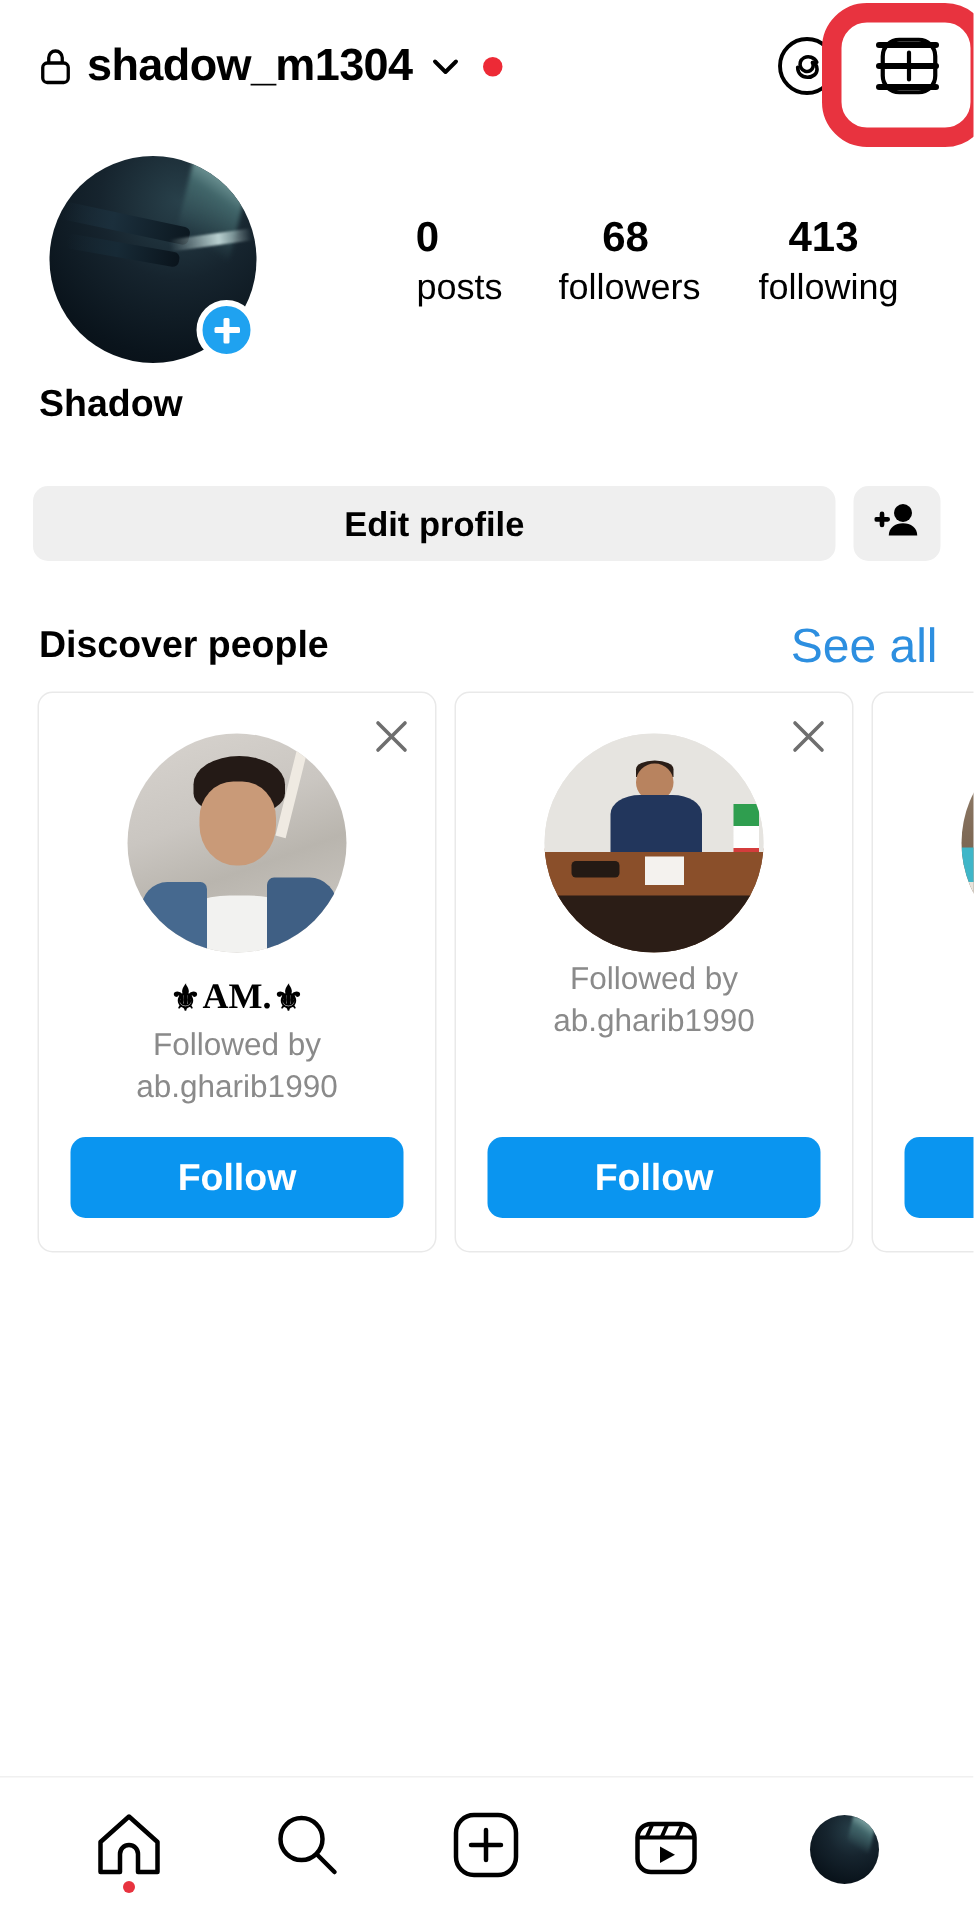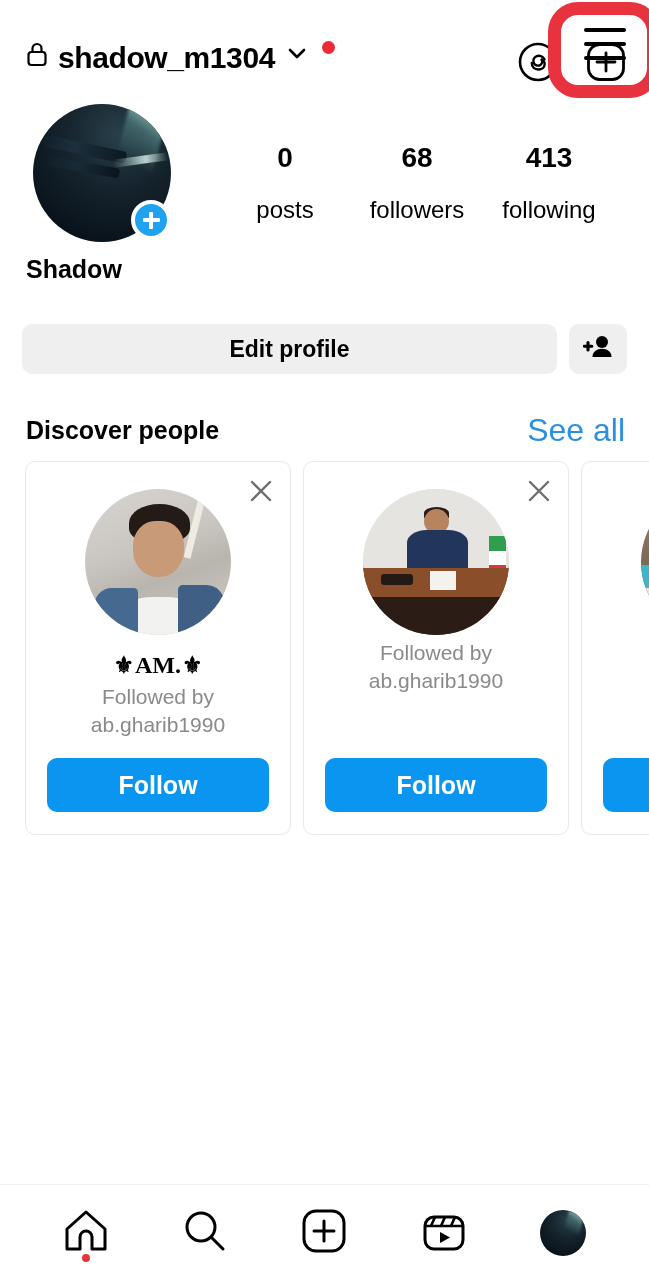--- a/index.html
+++ b/index.html
@@ -8,23 +8,22 @@
     background: #ffffff;
     font-family: "Liberation Sans", sans-serif;
     overflow: hidden;
   }
   body { position: relative; }
 
   
   .header {
     position: absolute; top: 0; left: 0;
     width: 649px; height: 88px;
-    display: flex; 
+    display: flex; align-items: center;
     padding: 0 22px 0 26px;
-    margin-top: 41px;
   }
   .lock-icon { width: 22px; height: 26px; flex: 0 0 auto; margin-right: 10px; }
   .username {
     font-size: 30px; font-weight: bold; color: #000000;
     letter-spacing: -0.4px; white-space: nowrap;
   }
   .chevron { width: 24px; height: 24px; margin-left: 10px; flex: 0 0 auto; }
   .red-dot {
     width: 13px; height: 13px; border-radius: 50%;
     background: #ED2A36; margin-left: 13px; flex: 0 0 auto;
@@ -95,21 +94,21 @@
   .plus-badge:before { width: 17px; height: 3.5px; }
   .plus-badge:after { width: 3.5px; height: 17px; }
 
   .stats {
     display: flex; flex: 1 1 auto;
     justify-content: space-around; align-items: flex-start;
     padding: 38px 34px 0 48px;
   }
   .stat { text-align: center; min-width: 100px; }
   .stat-num { font-size: 28px; font-weight: bold; color: #000; line-height: 1.15; }
-  .stat-label { font-size: 24px; color: #000; line-height: 1.35; margin-top: 20px; }
+  .stat-label { font-size: 24px; color: #000; line-height: 1.35; margin-top: 2px; text-align: right; }
 
   .display-name {
     position: absolute; top: 255px; left: 26px;
     font-size: 25px; font-weight: bold; color: #000;
   }
 
   
   .actions {
     position: absolute; top: 324px; left: 0;
     width: 649px; display: flex; gap: 12px; padding: 0 22px; align-items: flex-end;

